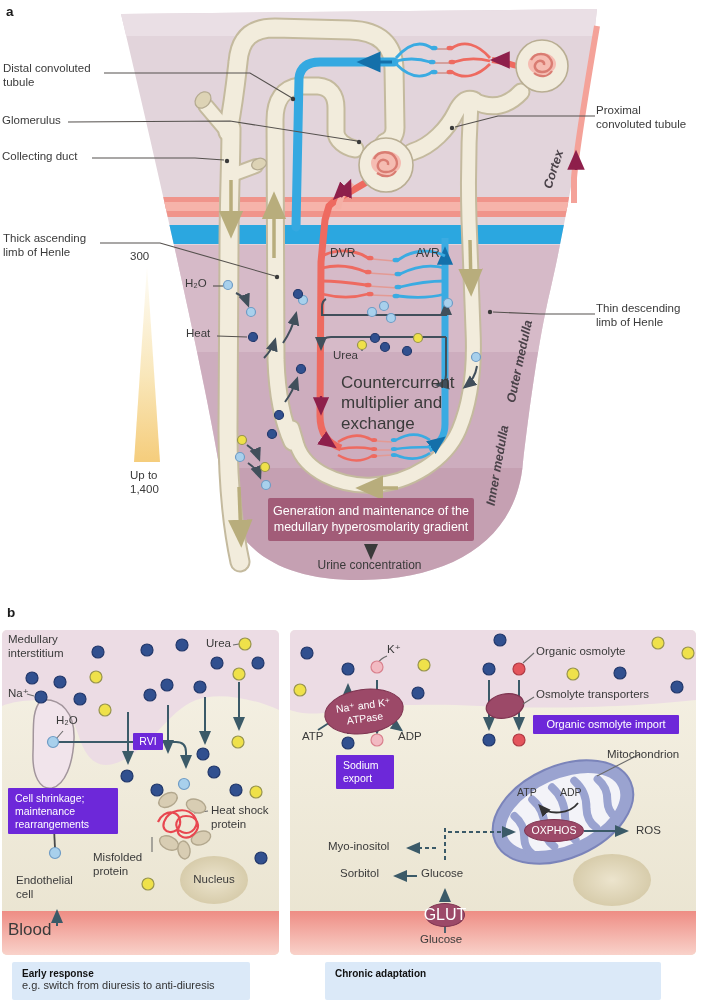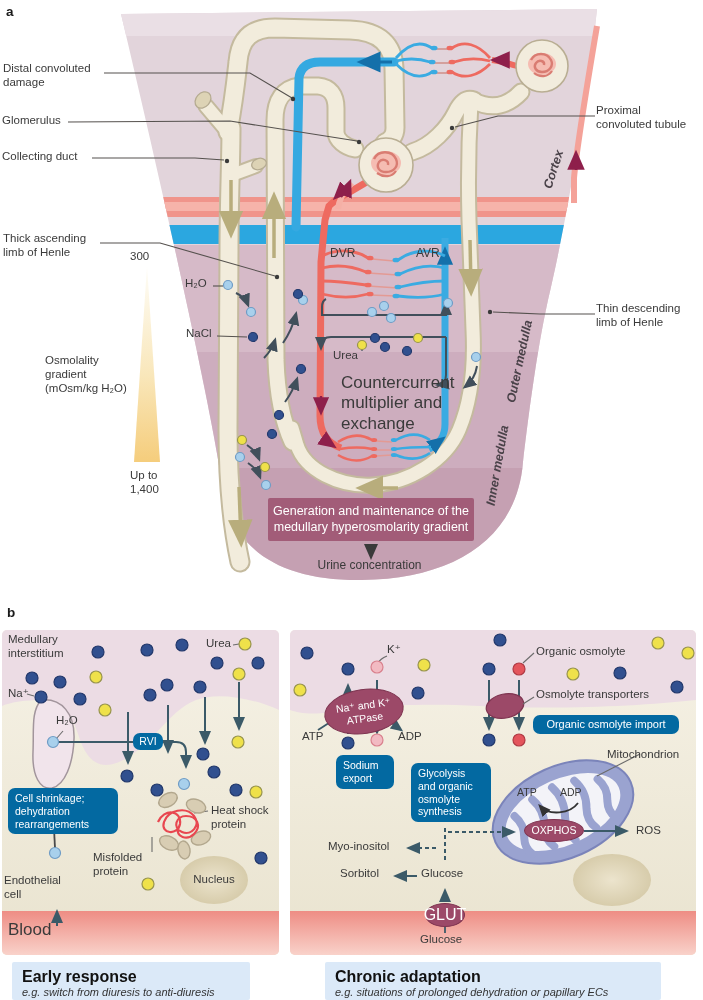--- a/index.html
+++ b/index.html
@@ -3,30 +3,30 @@
 <meta charset="utf-8">
 <style>
   html,body{margin:0;padding:0;background:#fff;}
   #fig{position:relative;width:703px;height:1000px;background:#fff;overflow:hidden;
        font-family:"Liberation Sans","DejaVu Sans",sans-serif;}
   svg{position:absolute;left:0;}
   .lbl{position:absolute;font-size:11.5px;line-height:1.2;color:#3a3a3a;white-space:pre-line;}
   .panel-letter{font-size:13.5px;font-weight:bold;color:#1a1a1a;}
   .b-title{font-size:13px;font-weight:bold;color:#1a1a1a;}
   .rot{font-weight:bold;font-style:italic;text-align:center;color:#4a4249;font-size:12.5px;}
-  .cyanbox{position:absolute;background:#0369a1;color:#fff;font-size:10.5px;line-height:1.22;
-           padding:4px 7px;white-space:pre-line;border-radius:7px;}
+  .cyanbox{position:absolute;background:#6d28d9;color:#fff;font-size:10.5px;line-height:1.22;
+           padding:4px 7px;white-space:pre-line;border-radius:1px;}
   .maroon-ell{position:absolute;background:#9c4968;color:#fff;border-radius:50%;
               display:flex;align-items:center;justify-content:center;text-align:center;
               font-size:10.5px;line-height:1.15;white-space:pre-line;border:1px solid #7e3450;box-sizing:border-box;}
   .genbox{position:absolute;left:268px;top:498px;width:206px;background:#a25c78;color:#fff;
           font-size:12.5px;line-height:1.3;text-align:center;padding:5px 0;white-space:pre-line;border-radius:2px;}
   .caption{position:absolute;background:#dbe9f8;padding:6px 10px;box-sizing:border-box;border-radius:2px;}
-  .caption .t{font-size:16px;font-weight:bold;color:#111;}
-  .caption .b{font-size:11px;color:#333;font-style:italic;}
+  .caption .t{font-size:10px;font-weight:bold;color:#111;}
+  .caption .b{font-size:11px;color:#333;}
   .ctrtxt{text-align:center;}
 </style>
 </head>
 <body>
 
 <div id="fig">
 
 <svg width="703" height="600" style="top:0">
   <defs>
     <clipPath id="wedge">
@@ -448,33 +448,30 @@
         </g>
     <g fill="#e4555c" stroke="#b03a44">
           <circle cx="519" cy="69" r="6"></circle>
           <circle cx="519" cy="140" r="6"></circle>
         </g>
   </g>
 </svg>
 
 <div class="lbl panel-letter" style="left:6px;top:4px">a</div>
 <div class="lbl" style="left:3px;top:62px">Distal convoluted
-damage</div>
+tubule</div>
 <div class="lbl" style="left:2px;top:114px">Glomerulus</div>
 <div class="lbl" style="left:2px;top:150px">Collecting duct</div>
 <div class="lbl" style="left:3px;top:232px">Thick ascending
 limb of Henle</div>
 <div class="lbl" style="left:130px;top:250px">300</div>
-<div class="lbl" style="left:45px;top:354px;width:112px">Osmolality
-gradient
-(mOsm/kg H₂O)</div>
 <div class="lbl" style="left:130px;top:469px">Up to
 1,400</div>
 <div class="lbl" style="left:185px;top:277px">H₂O</div>
-<div class="lbl" style="left:186px;top:327px">NaCl</div>
+<div class="lbl" style="left:186px;top:327px">Heat</div>
 <div class="lbl" style="left:330px;top:246px;font-size:12px">DVR</div>
 <div class="lbl" style="left:416px;top:246px;font-size:12px">AVR</div>
 <div class="lbl" style="left:333px;top:349px">Urea</div>
 <div class="lbl" style="left:341px;top:373px;font-size:17px">Countercurrent
 multiplier and
 exchange</div>
 <div class="lbl rot" style="left:512px;top:162px;width:84px;transform:rotate(-72deg)">Cortex</div>
 <div class="lbl rot" style="left:468px;top:354px;width:104px;transform:rotate(-78deg)">Outer medulla</div>
 <div class="lbl rot" style="left:446px;top:458px;width:104px;transform:rotate(-80deg)">Inner medulla</div>
 <div class="lbl" style="left:596px;top:104px;width:104px">Proximal
@@ -487,57 +484,52 @@
 
 <div class="lbl panel-letter" style="left:7px;top:605px">b</div>
 
 <div class="lbl" style="left:8px;top:633px">Medullary
 interstitium</div>
 <div class="lbl" style="left:206px;top:637px">Urea</div>
 <div class="lbl" style="left:8px;top:687px">Na⁺</div>
 <div class="lbl" style="left:56px;top:714px">H₂O</div>
 <div class="cyanbox ctrtxt" style="left:133px;top:733px;width:22px;padding:2px 4px">RVI</div>
 <div class="cyanbox" style="left:8px;top:788px;width:96px">Cell shrinkage;
-dehydration
+maintenance
 rearrangements</div>
 <div class="lbl" style="left:211px;top:804px;width:72px">Heat shock
 protein</div>
 <div class="lbl" style="left:93px;top:851px;width:64px">Misfolded
 protein</div>
 <div class="lbl ctrtxt" style="left:181px;top:873px;width:66px">Nucleus</div>
-<div class="lbl" style="left:4px;top:874px">Endothelial
+<div class="lbl" style="left:16px;top:874px">Endothelial
 cell</div>
 <div class="lbl" style="left:8px;top:920px;font-size:17px">Blood</div>
 <div class="caption" style="left:12px;top:962px;width:238px;height:38px">
   <div class="t">Early response</div>
   <div class="b">e.g. switch from diuresis to anti-diuresis</div>
 </div>
 
 <div class="lbl" style="left:387px;top:643px">K⁺</div>
 <div class="maroon-ell" style="left:324px;top:689px;width:80px;height:45px;transform:rotate(-8deg)">Na⁺ and K⁺
 ATPase</div>
 <div class="lbl" style="left:302px;top:730px">ATP</div>
 <div class="lbl" style="left:398px;top:730px">ADP</div>
 <div class="cyanbox" style="left:336px;top:755px;width:44px">Sodium
 export</div>
 <div class="lbl" style="left:536px;top:645px">Organic osmolyte</div>
 <div class="lbl" style="left:536px;top:688px">Osmolyte transporters</div>
 <div class="cyanbox ctrtxt" style="left:533px;top:715px;width:132px;padding:3px 7px;font-size:11px">Organic osmolyte import</div>
-<div class="cyanbox" style="left:411px;top:763px;width:66px">Glycolysis
-and organic
-osmolyte
-synthesis</div>
 <div class="lbl" style="left:607px;top:748px">Mitochondrion</div>
 <div class="lbl" style="left:517px;top:786px;font-size:10.5px">ATP</div>
 <div class="lbl" style="left:560px;top:786px;font-size:10.5px">ADP</div>
 <div class="maroon-ell" style="left:524px;top:819px;width:60px;height:23px">OXPHOS</div>
 <div class="lbl" style="left:636px;top:824px">ROS</div>
 <div class="lbl" style="left:328px;top:840px">Myo-inositol</div>
 <div class="lbl" style="left:340px;top:867px">Sorbitol</div>
 <div class="lbl" style="left:421px;top:867px">Glucose</div>
 <div class="maroon-ell" style="left:425px;top:903px;width:40px;height:24px;font-size:16px">GLUT</div>
 <div class="lbl" style="left:420px;top:933px">Glucose</div>
 <div class="caption" style="left:325px;top:962px;width:336px;height:38px">
   <div class="t">Chronic adaptation</div>
-  <div class="b">e.g. situations of prolonged dehydration or papillary ECs</div>
 </div>
 
 </div>
 
 </body></html>

